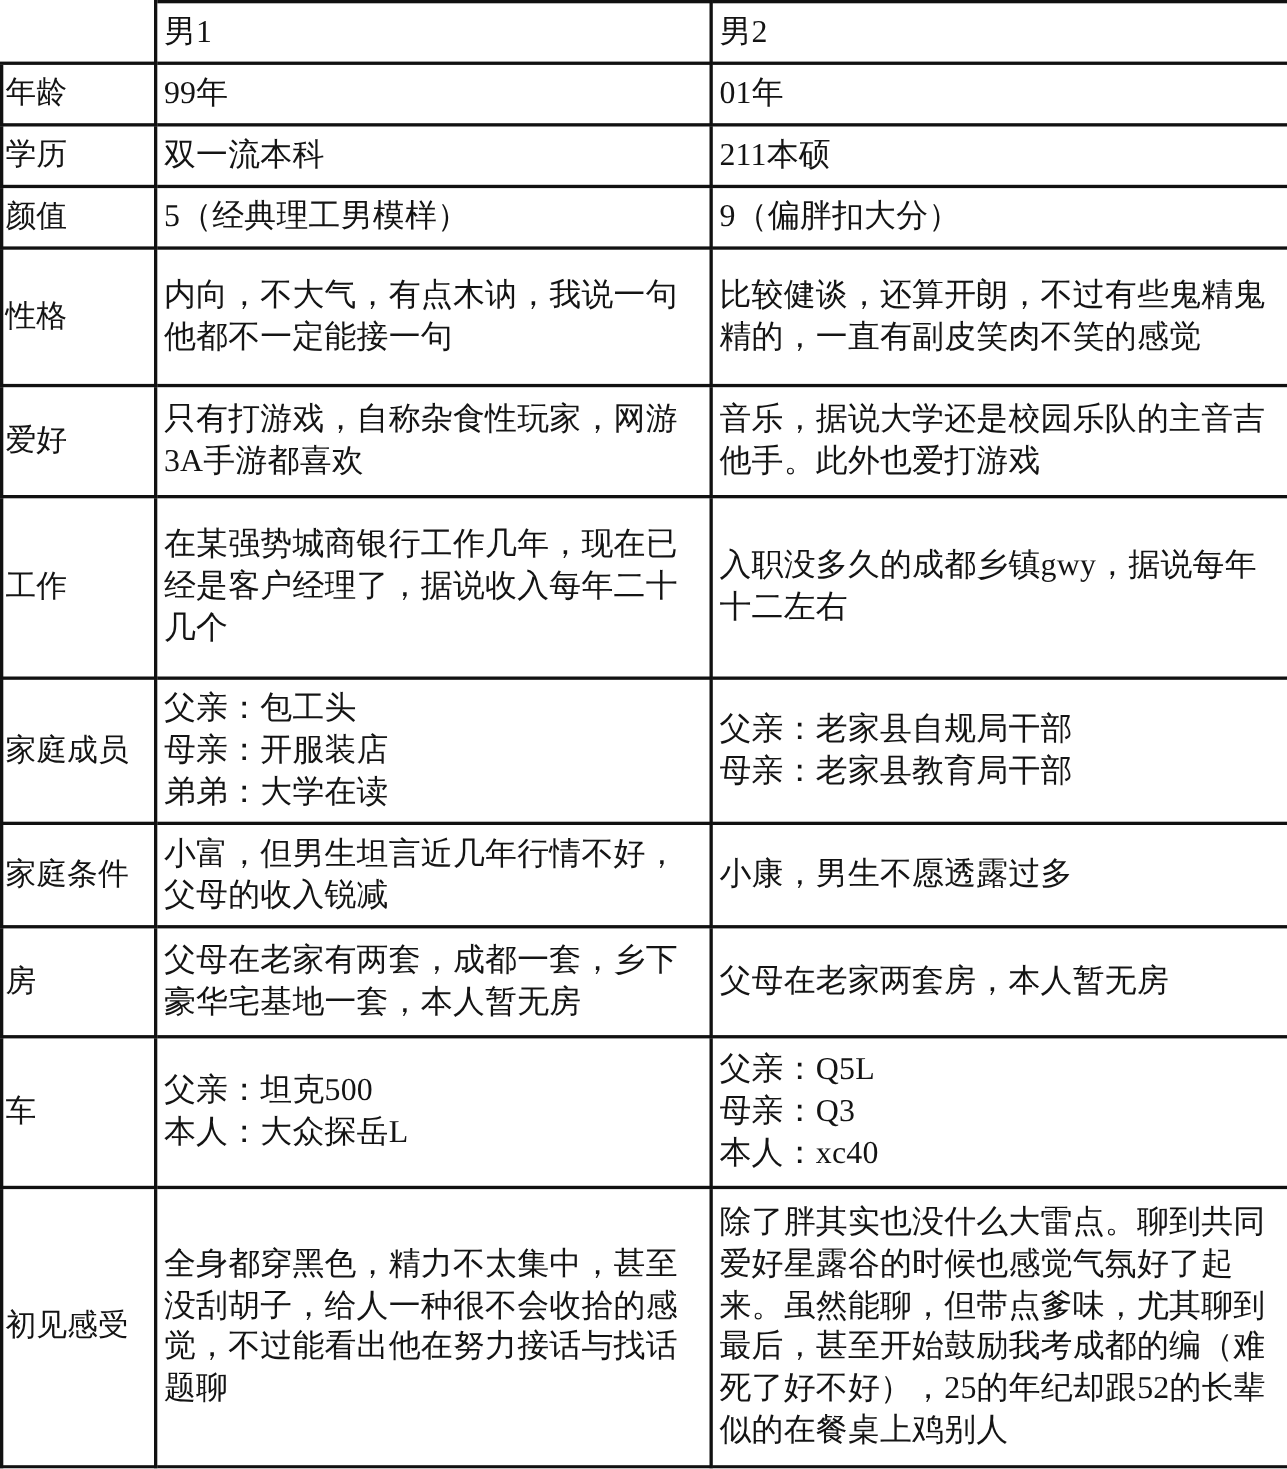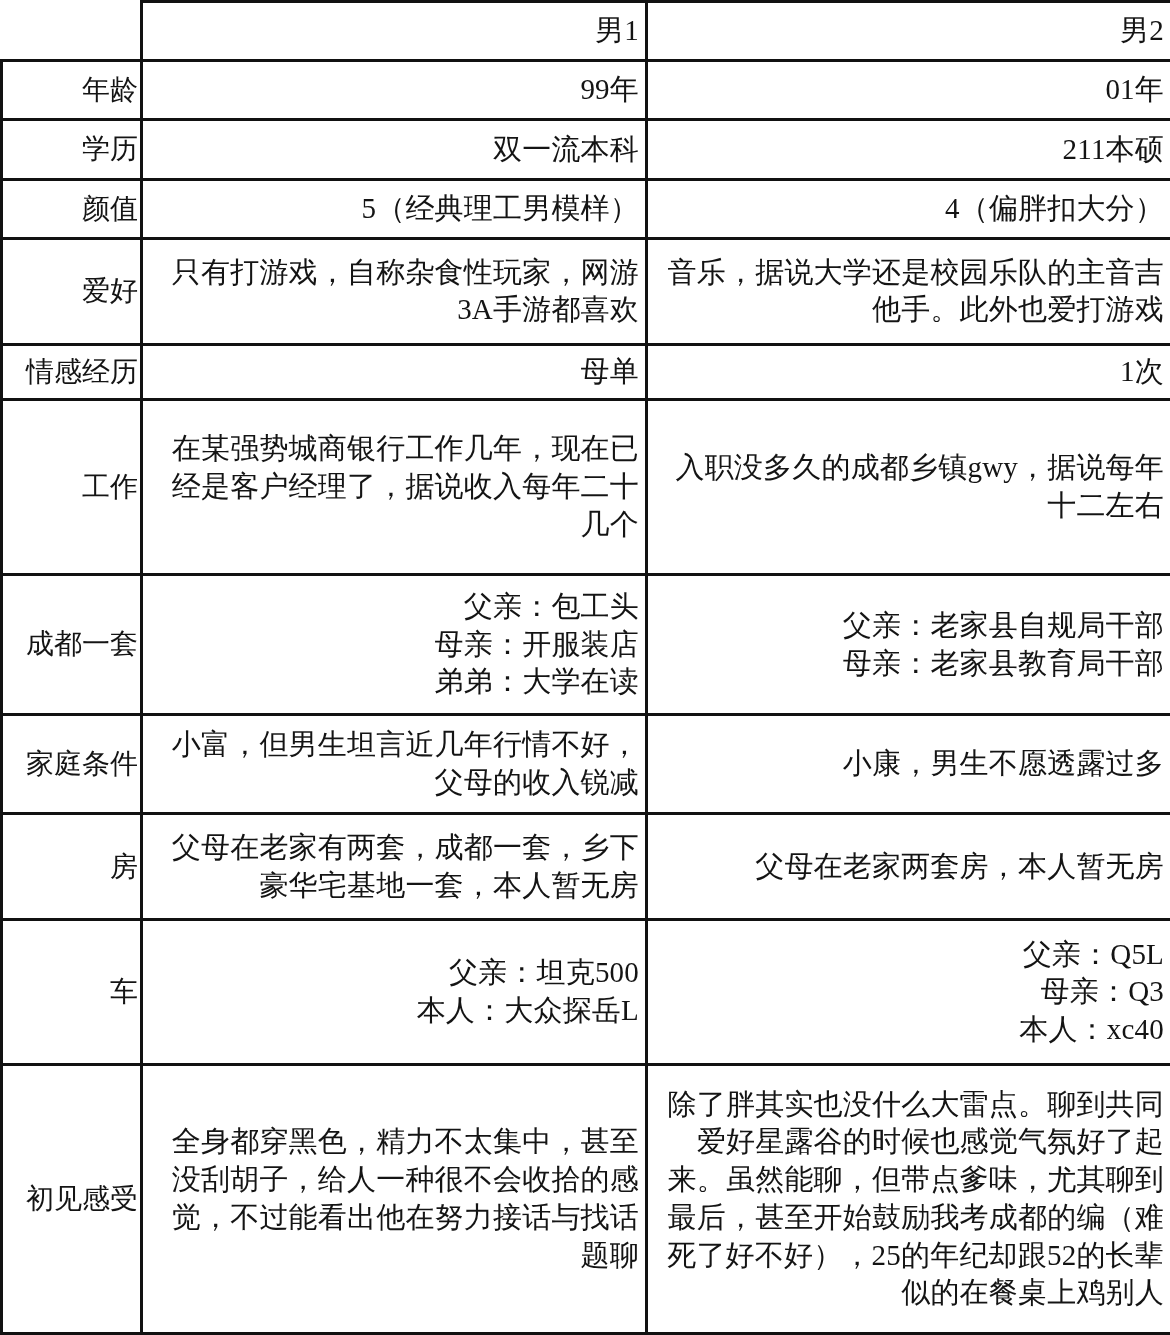--- a/index.html
+++ b/index.html
@@ -19,21 +19,21 @@
     table-layout: fixed;
     width: 1170px;
     height: 1335px;
   }
   #compare-table col.c-label { width: 140px; }
   #compare-table col.c-a     { width: 505px; }
   #compare-table col.c-b     { width: 525px; }
 
   #compare-table td {
     border: 3px solid #111111;
-    text-align: right;
+    text-align: left;
     vertical-align: middle;
     padding: 2px 6px;
     line-height: 1.30;
     font-size: 29px;
     font-weight: 400;
     letter-spacing: 0.2px;
     word-break: break-word;
   }
   #compare-table td.label-cell {
     font-size: 28px;
@@ -101,64 +101,64 @@
     </tr>
 
     <tr>
       <td class="label-cell" style="height:46px;">
         <span class="cell-text">颜值</span>
         </td>
       <td>
         <span class="cell-text">5（经典理工男模样）</span>
         </td>
       <td>
-        <span class="cell-text">4（偏胖扣大分）</span>
-        </td>
-    </tr>
-
+        <span class="cell-text">9（偏胖扣大分）</span>
+        </td>
+    </tr>
+
+    <tr>
+      <td class="label-cell" style="height:112px;">
+        <span class="cell-text">性格</span>
+        </td>
+      <td>
+        <span class="cell-text">内向，不大气，有点木讷，我说一句他都不一定能接一句</span>
+        </td>
+      <td>
+        <span class="cell-text">比较健谈，还算开朗，不过有些鬼精鬼精的，一直有副皮笑肉不笑的感觉</span>
+        </td>
+    </tr>
 
     <tr>
       <td class="label-cell" style="height:88px;">
         <span class="cell-text">爱好</span>
         </td>
       <td>
         <span class="cell-text">只有打游戏，自称杂食性玩家，网游3A手游都喜欢</span>
         </td>
       <td>
         <span class="cell-text">音乐，据说大学还是校园乐队的主音吉他手。此外也爱打游戏</span>
         </td>
     </tr>
 
-    <tr>
-      <td class="label-cell narrow" style="height:42px;">
-        <span class="cell-text">情感经历</span>
-        </td>
-      <td>
-        <span class="cell-text">母单</span>
-        </td>
-      <td>
-        <span class="cell-text">1次</span>
-        </td>
-    </tr>
 
     <tr>
       <td class="label-cell" style="height:150px;">
         <span class="cell-text">工作</span>
         </td>
       <td>
         <span class="cell-text">在某强势城商银行工作几年，现在已经是客户经理了，据说收入每年二十几个</span>
         </td>
       <td>
         <span class="cell-text">入职没多久的成都乡镇gwy，据说每年十二左右</span>
         </td>
     </tr>
 
     <tr>
       <td class="label-cell narrow" style="height:118px;">
-        <span class="cell-text">成都一套</span>
+        <span class="cell-text">家庭成员</span>
         </td>
       <td>
         <span class="cell-text">父亲：包工头
 母亲：开服装店
 弟弟：大学在读</span>
         </td>
       <td>
         <span class="cell-text">父亲：老家县自规局干部
 母亲：老家县教育局干部</span>
         </td>

